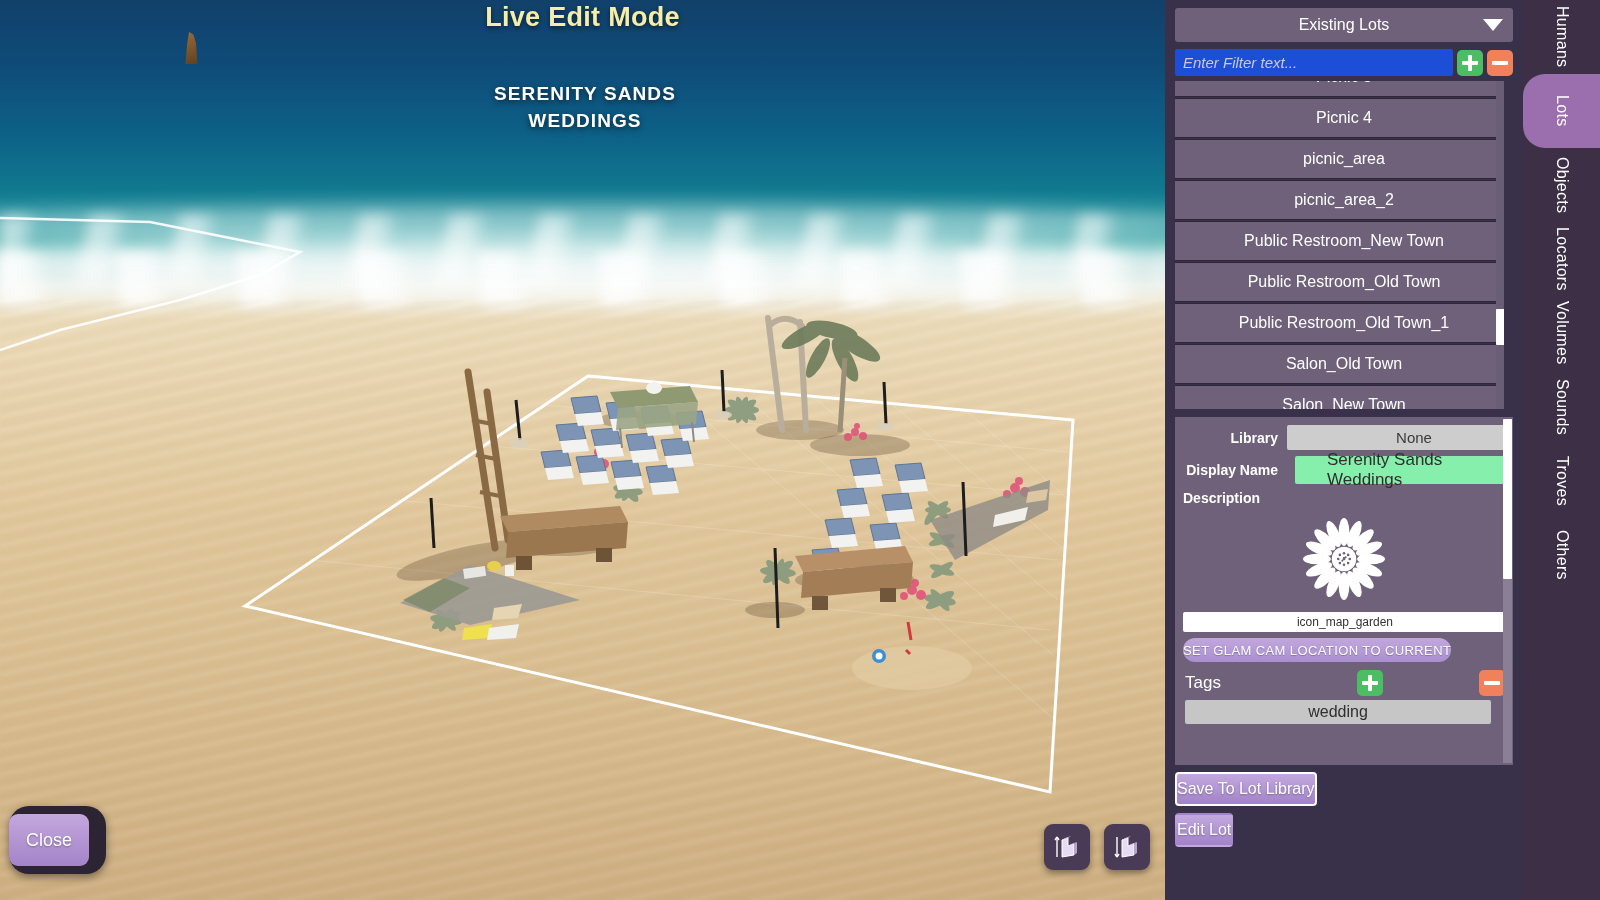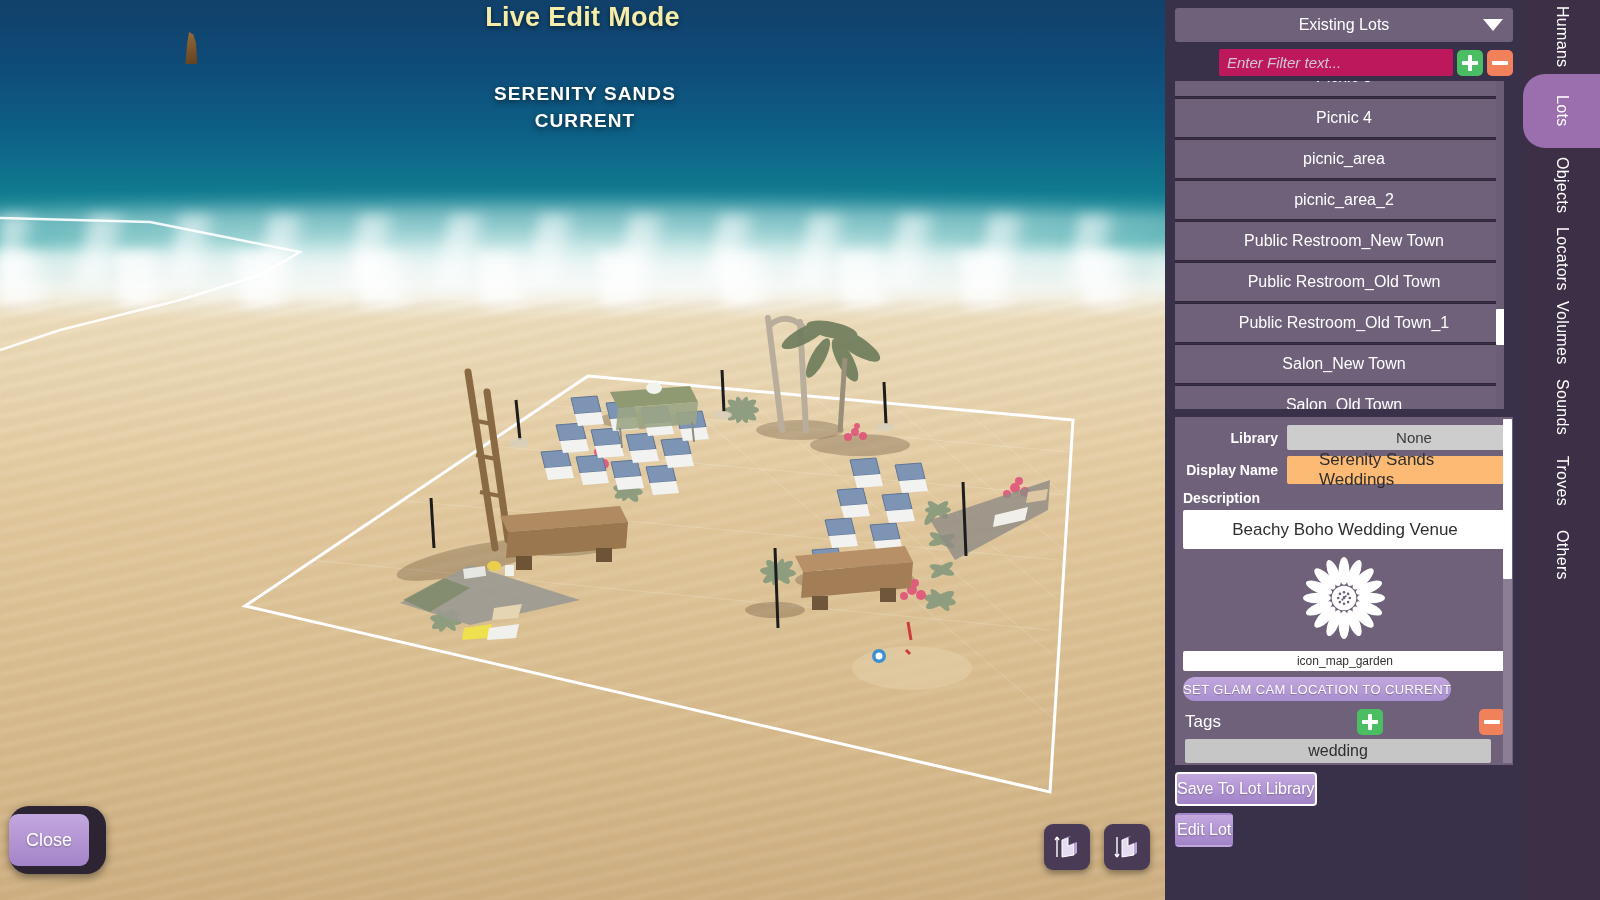--- a/index.html
+++ b/index.html
@@ -121,24 +121,23 @@
   }
   .dropdown .caret {
     position: absolute; right: 10px; top: 50%; transform: translateY(-50%);
     width: 0; height: 0; border-left: 10px solid transparent;
     border-right: 10px solid transparent; border-top: 12px solid #ffffff;
   }
 
   .filter-row { display: flex; align-items: center; gap: 4px; margin: 7px 4px 0 4px; }
   .filter-input {
     flex: 1; height: 27px; border: 0; border-radius: 2px;
-    background: #be185d; color: #cfc7d4;
+    background: #1d4ed8; color: #cfc7d4;
     padding: 0 8px; font-size: 15px; font-style: italic;
     font-family: "Liberation Sans", sans-serif;
-    margin-left: 44px;
   }
   .filter-input::placeholder { color: #cdc6d3; font-style: italic; opacity: 1; }
   .sq-btn {
     width: 26px; height: 26px; border-radius: 5px; border: 0;
     display: flex; align-items: center; justify-content: center;
     cursor: pointer; position: relative;
   }
   .sq-btn.plus { background: #4bbd63; }
   .sq-btn.minus { background: #f0815a; }
   .sq-btn .bar-h { position: absolute; width: 16px; height: 4px; background: #fff; border-radius: 1px; }
@@ -175,21 +174,21 @@
   .row { display: flex; align-items: center; margin-bottom: 6px; }
   .row-label {
     color: #ffffff; font-size: 14px; font-weight: bold;
     width: 108px; text-align: right; padding-right: 9px;
   }
   .value-box {
     flex: 1; height: 25px; background: #cdcdcd; border-radius: 2px;
     display: flex; align-items: center; justify-content: center;
     font-size: 15px; color: #3a3a3a; padding-left: 32px;
   }
-  .value-box.white { background: #fdba74; height: 28px; font-size: 17px; color: #2f2f2f; }
+  .value-box.white { background: #86efac; height: 28px; font-size: 17px; color: #2f2f2f; margin-left: 8px; }
   .section-label {
     color: #fff; font-size: 14px; font-weight: bold;
     padding-left: 4px; margin: 2px 0 4px 0;
   }
   .desc-box {
     height: 39px; background: #ffffff; border-radius: 2px;
     display: flex; align-items: center; justify-content: center;
     font-size: 17px; color: #2f2f2f; margin: 0 2px 0 4px;
   }
   .icon-preview {
@@ -516,21 +515,21 @@
       <ellipse cx="912" cy="668" rx="60" ry="22" fill="#e2cca4" opacity=".7"></ellipse>
       <circle cx="879" cy="656" r="7" fill="#3d8fd1"></circle>
       <circle cx="879" cy="656" r="3.5" fill="#ffffff"></circle>
       <path d="M908 622 L911 640" stroke="#cf3c3c" stroke-width="3"></path>
       <path d="M906 650 L910 654" stroke="#cf3c3c" stroke-width="3"></path>
     </svg>
 
     <div class="live-edit-title">Live Edit Mode</div>
     <div class="lot-name-label">
       <div>SERENITY SANDS</div>
-      <div>CURRENT</div>
+      <div>WEDDINGS</div>
     </div>
   </div>
 
   <div class="close-wrap">
     <button class="close-btn">Close</button>
   </div>
 
   <div class="tool-icons">
     <div class="tool-icon">
       <svg width="30" height="30" viewBox="0 0 30 30">
@@ -575,39 +574,38 @@
 
       <div class="lot-list-wrap">
         <div class="lot-list">
           <div class="lot-item">Picnic 3</div>
           <div class="lot-item">Picnic 4</div>
           <div class="lot-item">picnic_area</div>
           <div class="lot-item">picnic_area_2</div>
           <div class="lot-item">Public Restroom_New Town</div>
           <div class="lot-item">Public Restroom_Old Town</div>
           <div class="lot-item">Public Restroom_Old Town_1</div>
+          <div class="lot-item">Salon_Old Town</div>
           <div class="lot-item">Salon_New Town</div>
-          <div class="lot-item">Salon_Old Town</div>
         </div>
         <div class="list-scrollbar">
           <div class="list-scroll-thumb"></div>
         </div>
       </div>
 
       <div class="details-card">
         <div class="row">
           <div class="row-label">Library</div>
           <div class="value-box">None</div>
         </div>
         <div class="row">
           <div class="row-label">Display Name</div>
           <div class="value-box white">Serenity Sands Weddings</div>
         </div>
         <div class="section-label">Description</div>
-        <div class="desc-box">Beachy Boho Wedding Venue</div>
 
         <div class="icon-preview">
           <svg width="82" height="82" viewBox="0 0 100 100">
             <g fill="#ffffff">
               <g id="petals">
                 <ellipse cx="50" cy="17" rx="6.5" ry="17"></ellipse>
                 <ellipse cx="50" cy="17" rx="6.5" ry="17" transform="rotate(22.5 50 50)"></ellipse>
                 <ellipse cx="50" cy="17" rx="6.5" ry="17" transform="rotate(45 50 50)"></ellipse>
                 <ellipse cx="50" cy="17" rx="6.5" ry="17" transform="rotate(67.5 50 50)"></ellipse>
                 <ellipse cx="50" cy="17" rx="6.5" ry="17" transform="rotate(90 50 50)"></ellipse>

